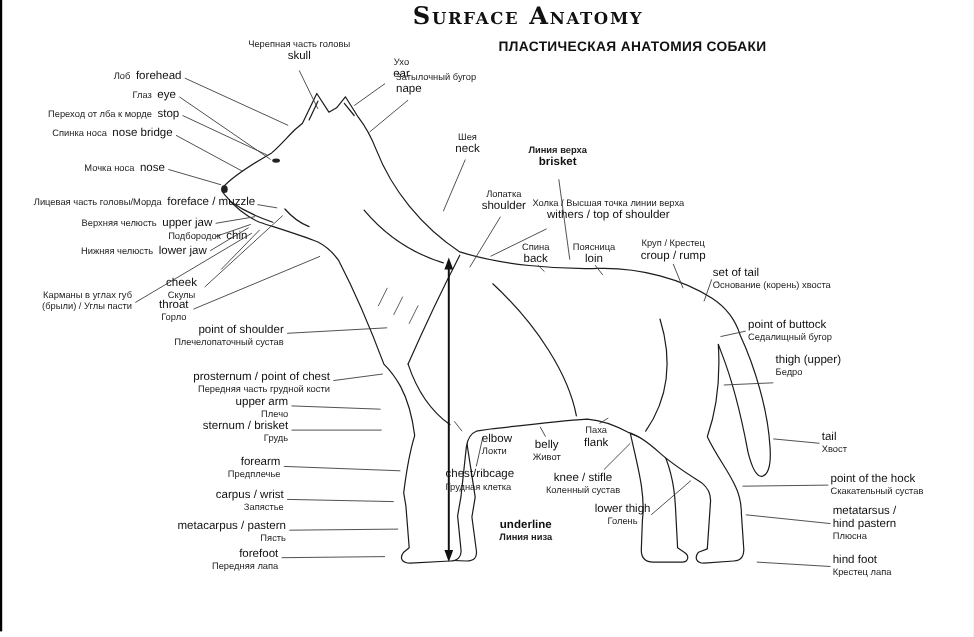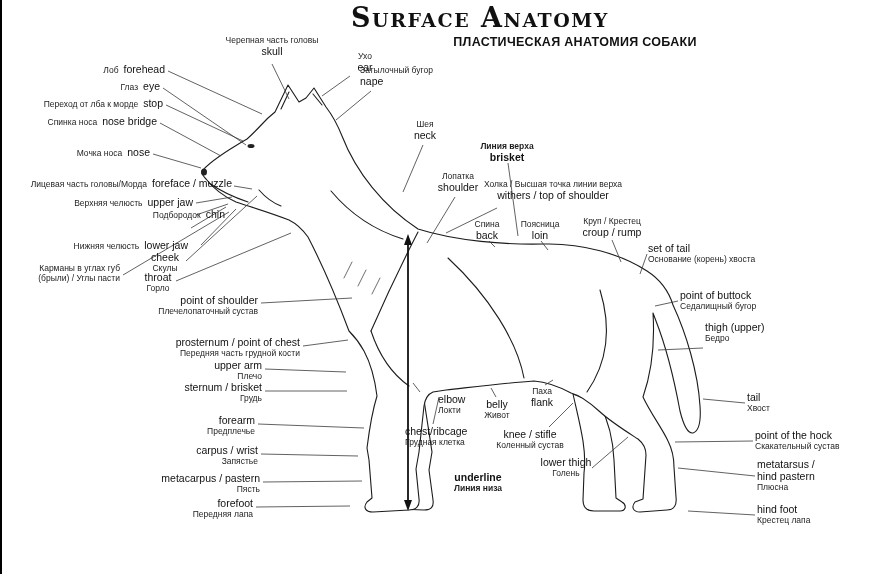--- a/index.html
+++ b/index.html
@@ -1,21 +1,21 @@
 <!DOCTYPE html>
 <html><head>
 <meta charset="utf-8">
 <style>
   *{box-sizing:border-box}
   html,body{margin:0;padding:0;background:#e9e9e9}
   .page{position:relative;width:885px;height:579px;background:#fff;
         font-family:"Liberation Sans",sans-serif;color:#111;overflow:hidden}
   .page::before{content:"";position:absolute;left:0;top:0;width:2px;height:574px;background:#000}
   .title{position:absolute;left:480px;top:2px;transform:translateX(-50%);
-         font-family:"DejaVu Serif",serif;font-size:27px;font-weight:600;
+         font-family:"DejaVu Serif",serif;font-size:22px;font-weight:600;
          font-variant:small-caps;letter-spacing:1.5px;white-space:nowrap}
   .subtitle{position:absolute;left:575px;top:35px;transform:translateX(-50%);
             font-size:12.5px;font-weight:bold;white-space:nowrap;letter-spacing:.3px}
   .label{position:absolute;white-space:nowrap;line-height:1.12}
   .label .lrow{display:flex;gap:5px;align-items:baseline;justify-content:flex-start}
   .label.right .lrow{justify-content:flex-end}
   .label.center .lrow{justify-content:center}
   .label span{font-size:10.5px}
   .label span.sm{font-size:8.5px;color:#1d1d1d}
   .label span.b{font-weight:bold}
@@ -174,21 +174,21 @@
         </div>
       </div>
       <div class="label center" style="left: 458px; top: 172px; transform: translateX(-50%);">
         <div class="lrow">
           <span class="sm">Лопатка</span>
         </div>
         <div class="lrow">
           <span>shoulder</span>
         </div>
       </div>
-      <div class="label center" style="left: 507px; top: 142px; transform: translateX(-50%);">
+      <div class="label center" style="left: 507px; top: 132px; transform: translateX(-50%);">
         <div class="lrow">
           <span class="sm b">Линия верха</span>
         </div>
         <div class="lrow">
           <span class="b">brisket</span>
         </div>
       </div>
       <div class="label center" style="left: 553px; top: 180px; transform: translateX(-50%);">
         <div class="lrow">
           <span class="sm">Холка / Высшая точка линии верха</span>
@@ -321,21 +321,21 @@
           <span class="sm">Верхняя челюсть</span>
           <span>upper jaw</span>
         </div>
       </div>
       <div class="label right" style="left: 193px; top: 209px; transform: translateX(-100%); margin-left: 32px;">
         <div class="lrow">
           <span class="sm">Подбородок</span>
           <span>chin</span>
         </div>
       </div>
-      <div class="label right" style="left: 188px; top: 240px; transform: translateX(-100%); text-align: center;">
+      <div class="label right" style="left: 188px; top: 223px; transform: translateX(-100%); text-align: center;">
         <div class="lrow">
           <span class="sm">Нижняя челюсть</span>
           <span>lower jaw</span>
         </div>
       </div>
       <div class="label right" style="left: 120px; top: 264px; transform: translateX(-100%);">
         <div class="lrow">
           <span class="sm">Карманы в углах губ</span>
         </div>
         <div class="lrow">

